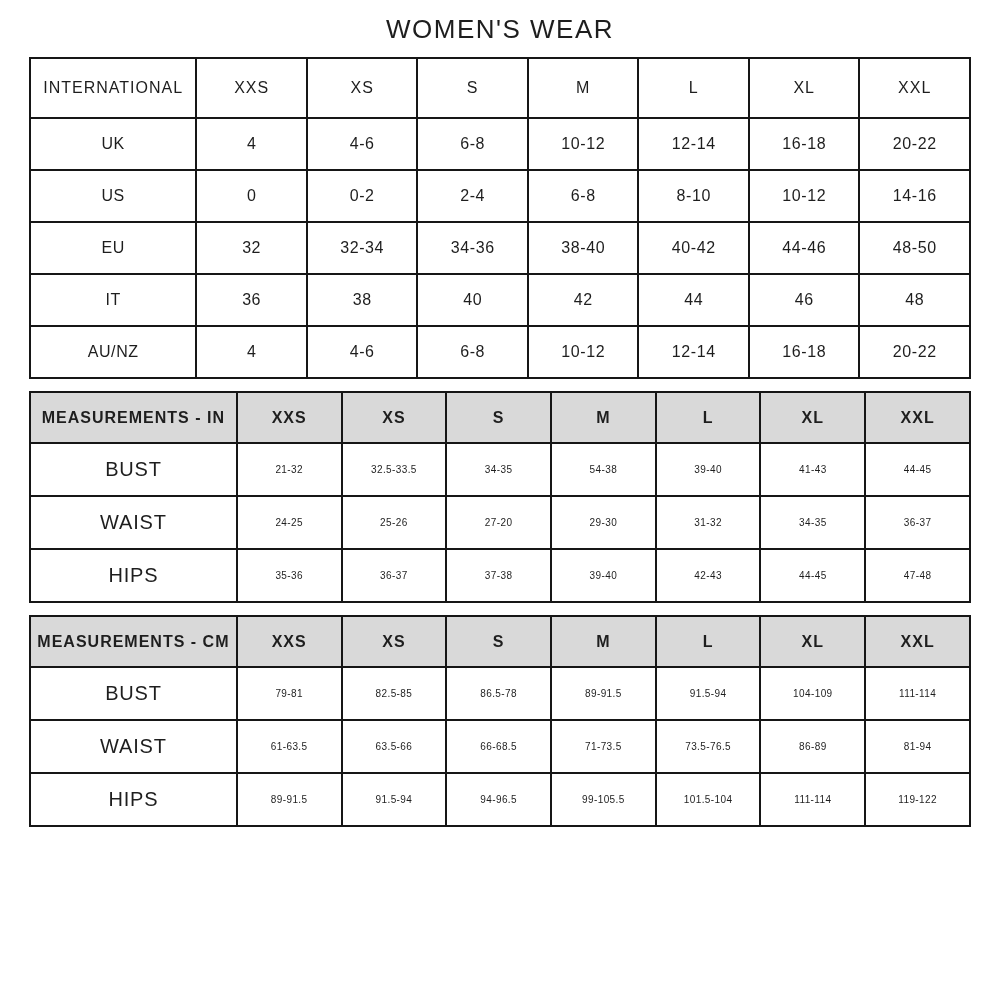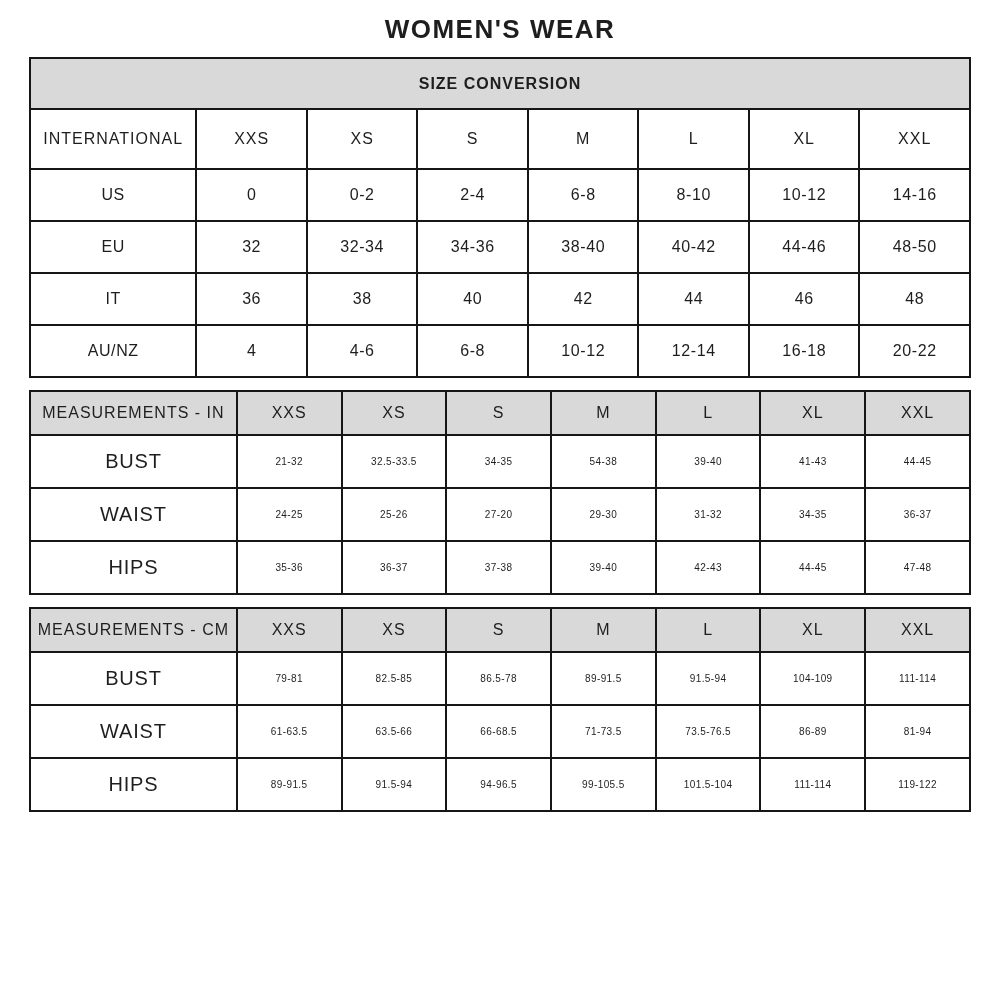--- a/index.html
+++ b/index.html
@@ -21,21 +21,21 @@
   }
   .page {
     padding: 0 29px;
   }
   h1.page-title {
     margin: 0;
     padding: 14px 0 13px 0;
     text-align: center;
     font-size: 26px;
     line-height: 30px;
-    font-weight: 700;
+    font-weight: 400;
     letter-spacing: 1.5px;
     color: var(--text);
   }
   table {
     width: 100%;
     border-collapse: collapse;
     table-layout: fixed;
     margin-bottom: 12px;
   }
   th, td {
@@ -61,24 +61,24 @@
     background: var(--bg);
   }
   .t1 td {
     font-size: 16px;
     letter-spacing: 0.6px;
     height: 52px;
   }
   
   .t2 th {
     background: var(--header-bg);
-    font-weight: 400;
+    font-weight: 700;
     font-size: 16px;
     letter-spacing: 1px;
-    height: 44px;
+    height: 51px;
     margin-left: 20px;
   }
   .t2 td {
     font-size: 10px;
     letter-spacing: 0.4px;
     height: 53px;
   }
   .t2 td.rl {
     font-size: 20px;
     letter-spacing: 0.8px;
@@ -90,34 +90,41 @@
 <div class="page">
 
   <h1 class="page-title">WOMEN'S WEAR</h1>
 
   <table class="t1">
     <colgroup>
         <col style="width:17.7%">
         <col span="7">
       </colgroup>
     <tbody>
-      <tr>
-        <td class="table-title" colspan="8">SIZE CONVERSION</td>
-      </tr>
       <tr>
         <th class="col-h">INTERNATIONAL</th>
         <th class="col-h">XXS</th>
         <th class="col-h">XS</th>
         <th class="col-h">S</th>
         <th class="col-h">M</th>
         <th class="col-h">L</th>
         <th class="col-h">XL</th>
         <th class="col-h">XXL</th>
       </tr>
       <tr>
+        <td>UK</td>
+        <td>4</td>
+        <td>4-6</td>
+        <td>6-8</td>
+        <td>10-12</td>
+        <td>12-14</td>
+        <td>16-18</td>
+        <td>20-22</td>
+      </tr>
+      <tr>
         <td>US</td>
         <td>0</td>
         <td>0-2</td>
         <td>2-4</td>
         <td>6-8</td>
         <td>8-10</td>
         <td>10-12</td>
         <td>14-16</td>
       </tr>
       <tr>

